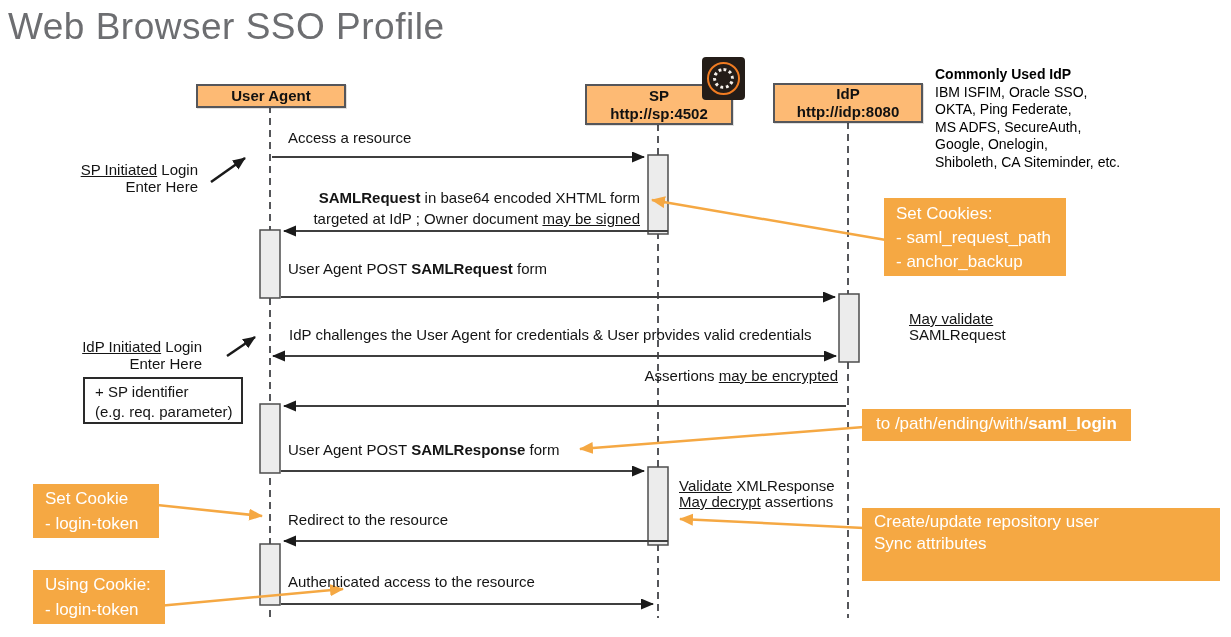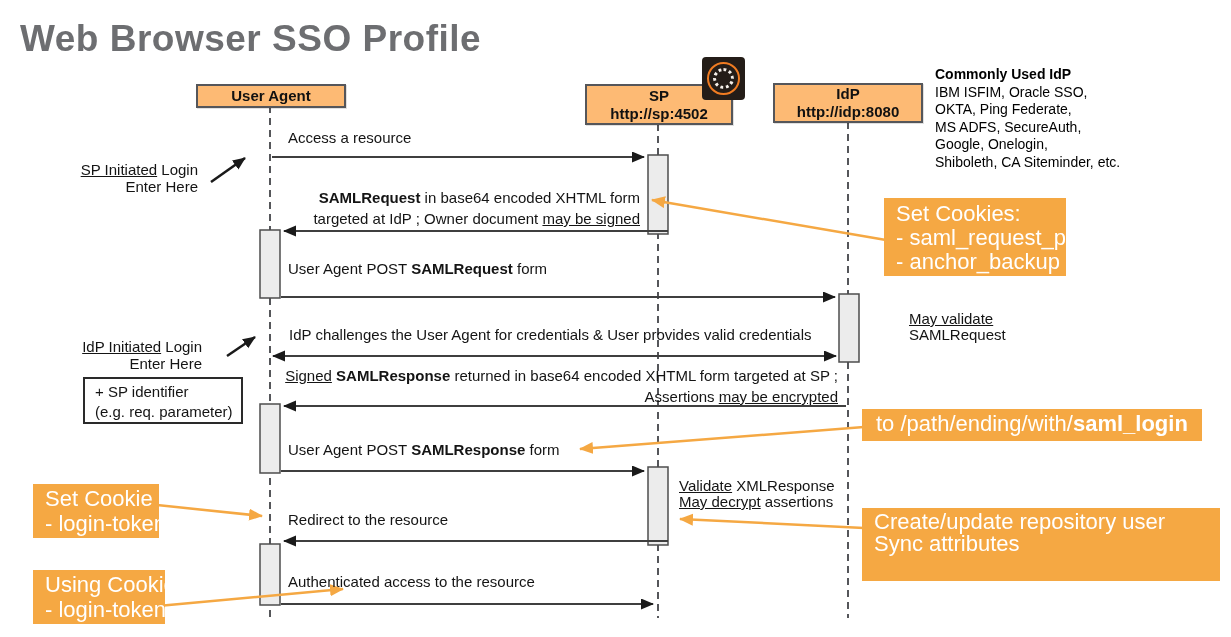--- a/index.html
+++ b/index.html
@@ -6,22 +6,22 @@
     --orange:#F5A843;
     --line:#3f3f3f;
     --title:#6d6e71;
   }
   html,body{margin:0;padding:0;background:#fff;}
   .canvas{
     position:relative;width:1231px;height:637px;background:#fff;overflow:hidden;
     font-family:"Liberation Sans",sans-serif;color:#111;
   }
   .title{
-    position:absolute;left:4px;top:2px;margin:16px;
-    font-size:37px;font-weight:700;color:var(--title);letter-spacing:.5px;
+    position:absolute;left:4px;top:2px;margin:4px;
+    font-size:37px;font-weight:400;color:var(--title);letter-spacing:.5px;
   }
   svg.overlay{position:absolute;left:0;top:0;}
   .life{stroke:#55565a;stroke-width:2;stroke-dasharray:7 5;fill:none;}
   .act{fill:#ececec;stroke:#4d4d4d;stroke-width:1.5;}
   .seq{stroke:var(--line);stroke-width:2;fill:none;}
   .barr{stroke:#1a1a1a;stroke-width:2.5;fill:none;}
   .oarr{stroke:var(--orange);stroke-width:2.5;fill:none;}
 
   .lifeline-box{
     position:absolute;box-sizing:border-box;background:#fdba74;border:2px solid #55565a;
@@ -36,21 +36,21 @@
   .side-label{position:absolute;font-size:15px;line-height:17px;white-space:nowrap;text-align:right;color:#141414;}
   .small-note{position:absolute;font-size:15px;line-height:16px;white-space:nowrap;color:#141414;}
   .note-box{
     position:absolute;box-sizing:border-box;background:#fff;border:2px solid #2a2a2a;
     font-size:15px;line-height:20px;padding:3px 10px;white-space:nowrap;color:#141414;
   }
   .idp-list{position:absolute;font-size:14px;line-height:17.5px;white-space:nowrap;color:#000;}
   .idp-list .head{font-weight:bold;}
   .callout{
     position:absolute;box-sizing:border-box;background:var(--orange);color:#fff;
-    font-size:22px;line-height:24px;padding:4px 12px 6px 12px;white-space:nowrap;
+    font-size:17px;line-height:24px;padding:4px 12px 6px 12px;white-space:nowrap;
   }
   .aem-icon{
     position:absolute;left:702px;top:57px;width:43px;height:43px;border-radius:4px;
     background:#241d18;display:flex;align-items:center;justify-content:center;z-index:5;
   }
   .aem-ring{
     width:29px;height:29px;border:2px solid #f07c22;border-radius:50%;
     display:flex;align-items:center;justify-content:center;
   }
   .aem-chain{width:15px;height:15px;border:3px dotted #f5f0ea;border-radius:50%;}
@@ -141,21 +141,20 @@
 
   <div class="msg" style="left:288px;top:258px;">
     <span>User Agent POST </span><span class="b">SAMLRequest</span><span> form</span>
   </div>
 
   <div class="msg" style="left:289px;top:324px;">
     <span>IdP challenges the User Agent for credentials &amp; User provides valid credentials</span>
   </div>
 
   <div class="msg right" style="right:393px;top:365px;">
-    <div><span class="u">Signed</span><span class="b"> SAMLResponse</span><span> returned in base64 encoded XHTML form targeted at SP ;</span></div>
     <div><span>Assertions </span><span class="u">may be encrypted</span></div>
   </div>
 
   <div class="msg" style="left:288px;top:439px;">
     <span>User Agent POST </span><span class="b">SAMLResponse</span><span> form</span>
   </div>
 
   <div class="msg" style="left:288px;top:509px;">
     <span>Redirect to the resource</span>
   </div>

